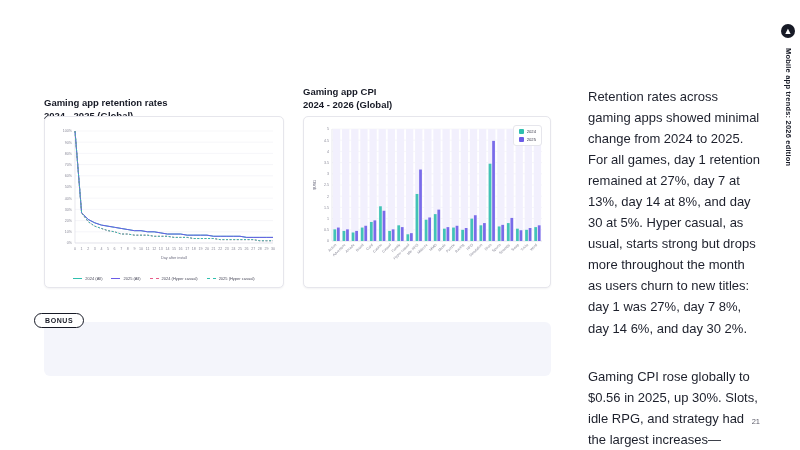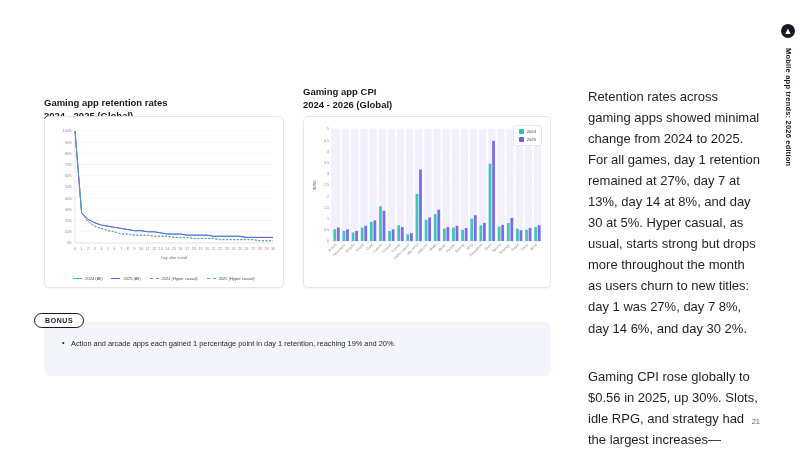--- a/index.html
+++ b/index.html
@@ -362,17 +362,16 @@
   </div>
 
   <div class="copy">
     <p>Retention rates across gaming apps showed minimal change from 2024 to 2025. For all games, day 1 retention remained at 27%, day 7 at 13%, day 14 at 8%, and day 30 at 5%. Hyper casual, as usual, starts strong but drops more throughout the month as users churn to new titles: day 1 was 27%, day 7 8%, day 14 6%, and day 30 2%.</p>
     <p>Gaming CPI rose globally to $0.56 in 2025, up 30%. Slots, idle RPG, and strategy had the largest increases—reaching $4.47, $3.19, and $1.03, respectively. CPIs for casino, family, and swap games decreased.</p>
   </div>
 
   <div class="bonus"></div>
   <div class="bonus-badge">BONUS</div>
   <ul class="bonus-list">
-    <li>Action and arcade apps each gained 1 percentage point in day 1 retention, reaching 19% and 20%.</li>
   </ul>
 
   <div class="page-num">21</div>
 </div>
 
 </body></html>

